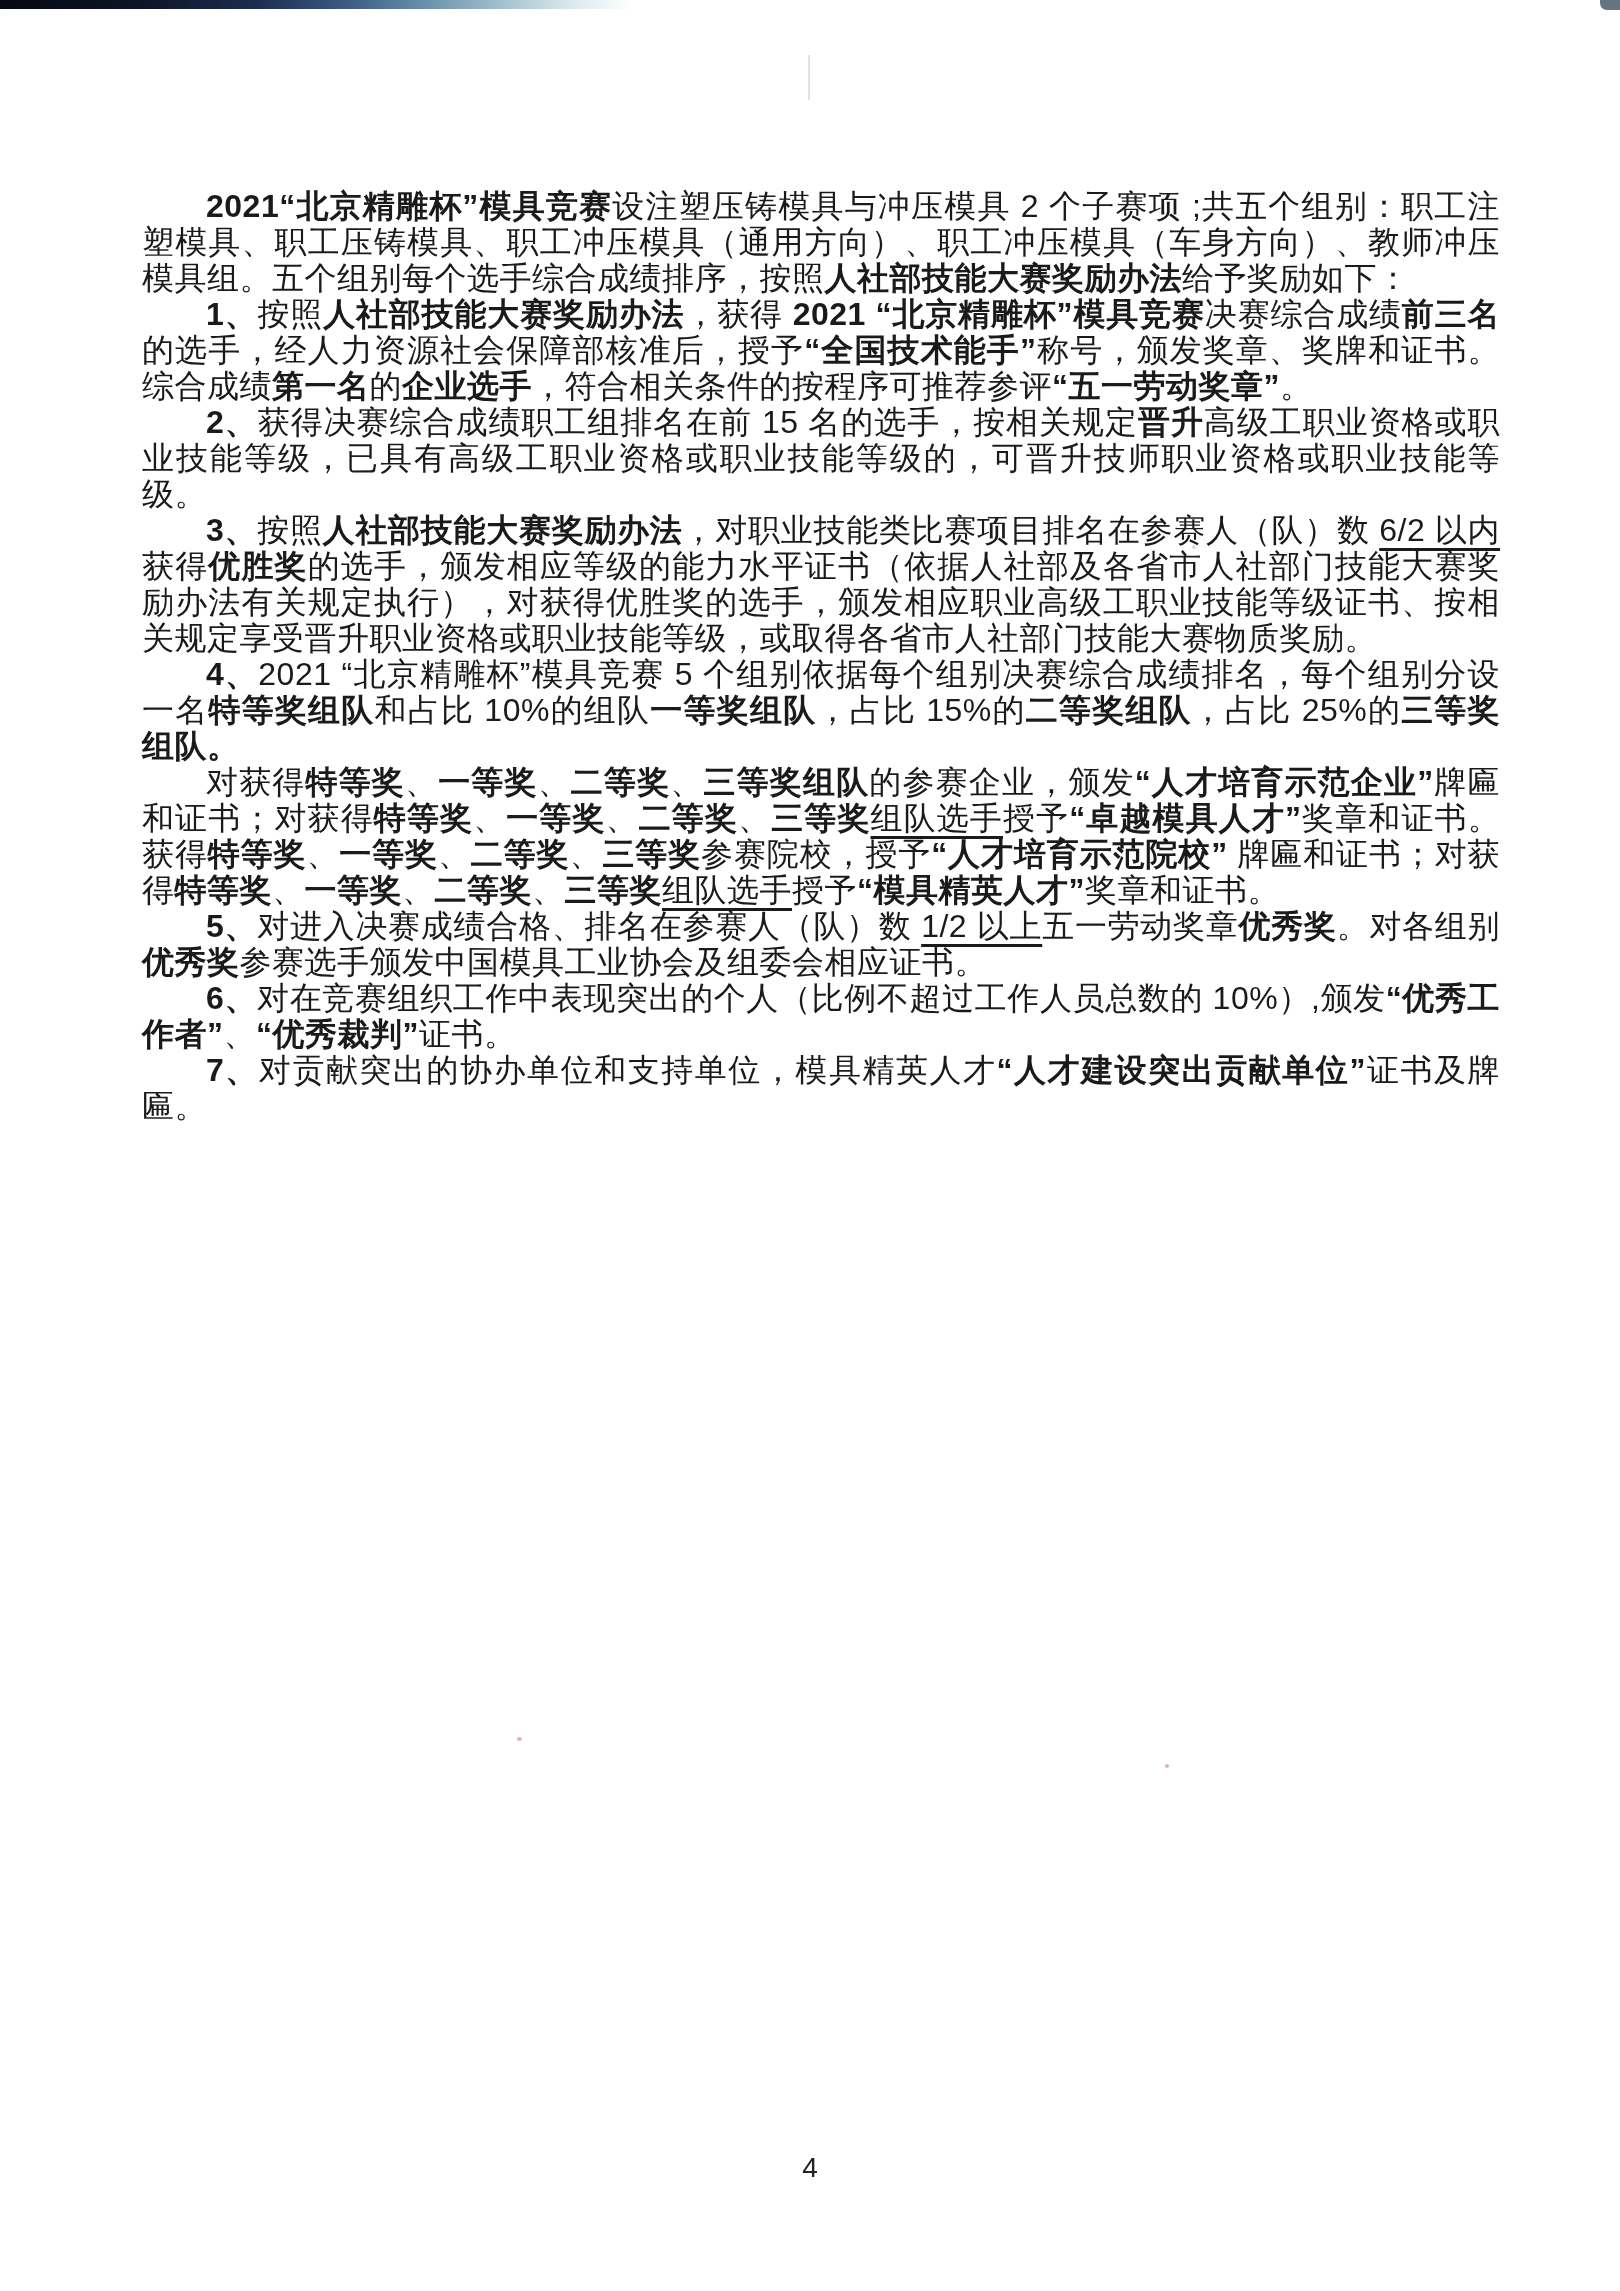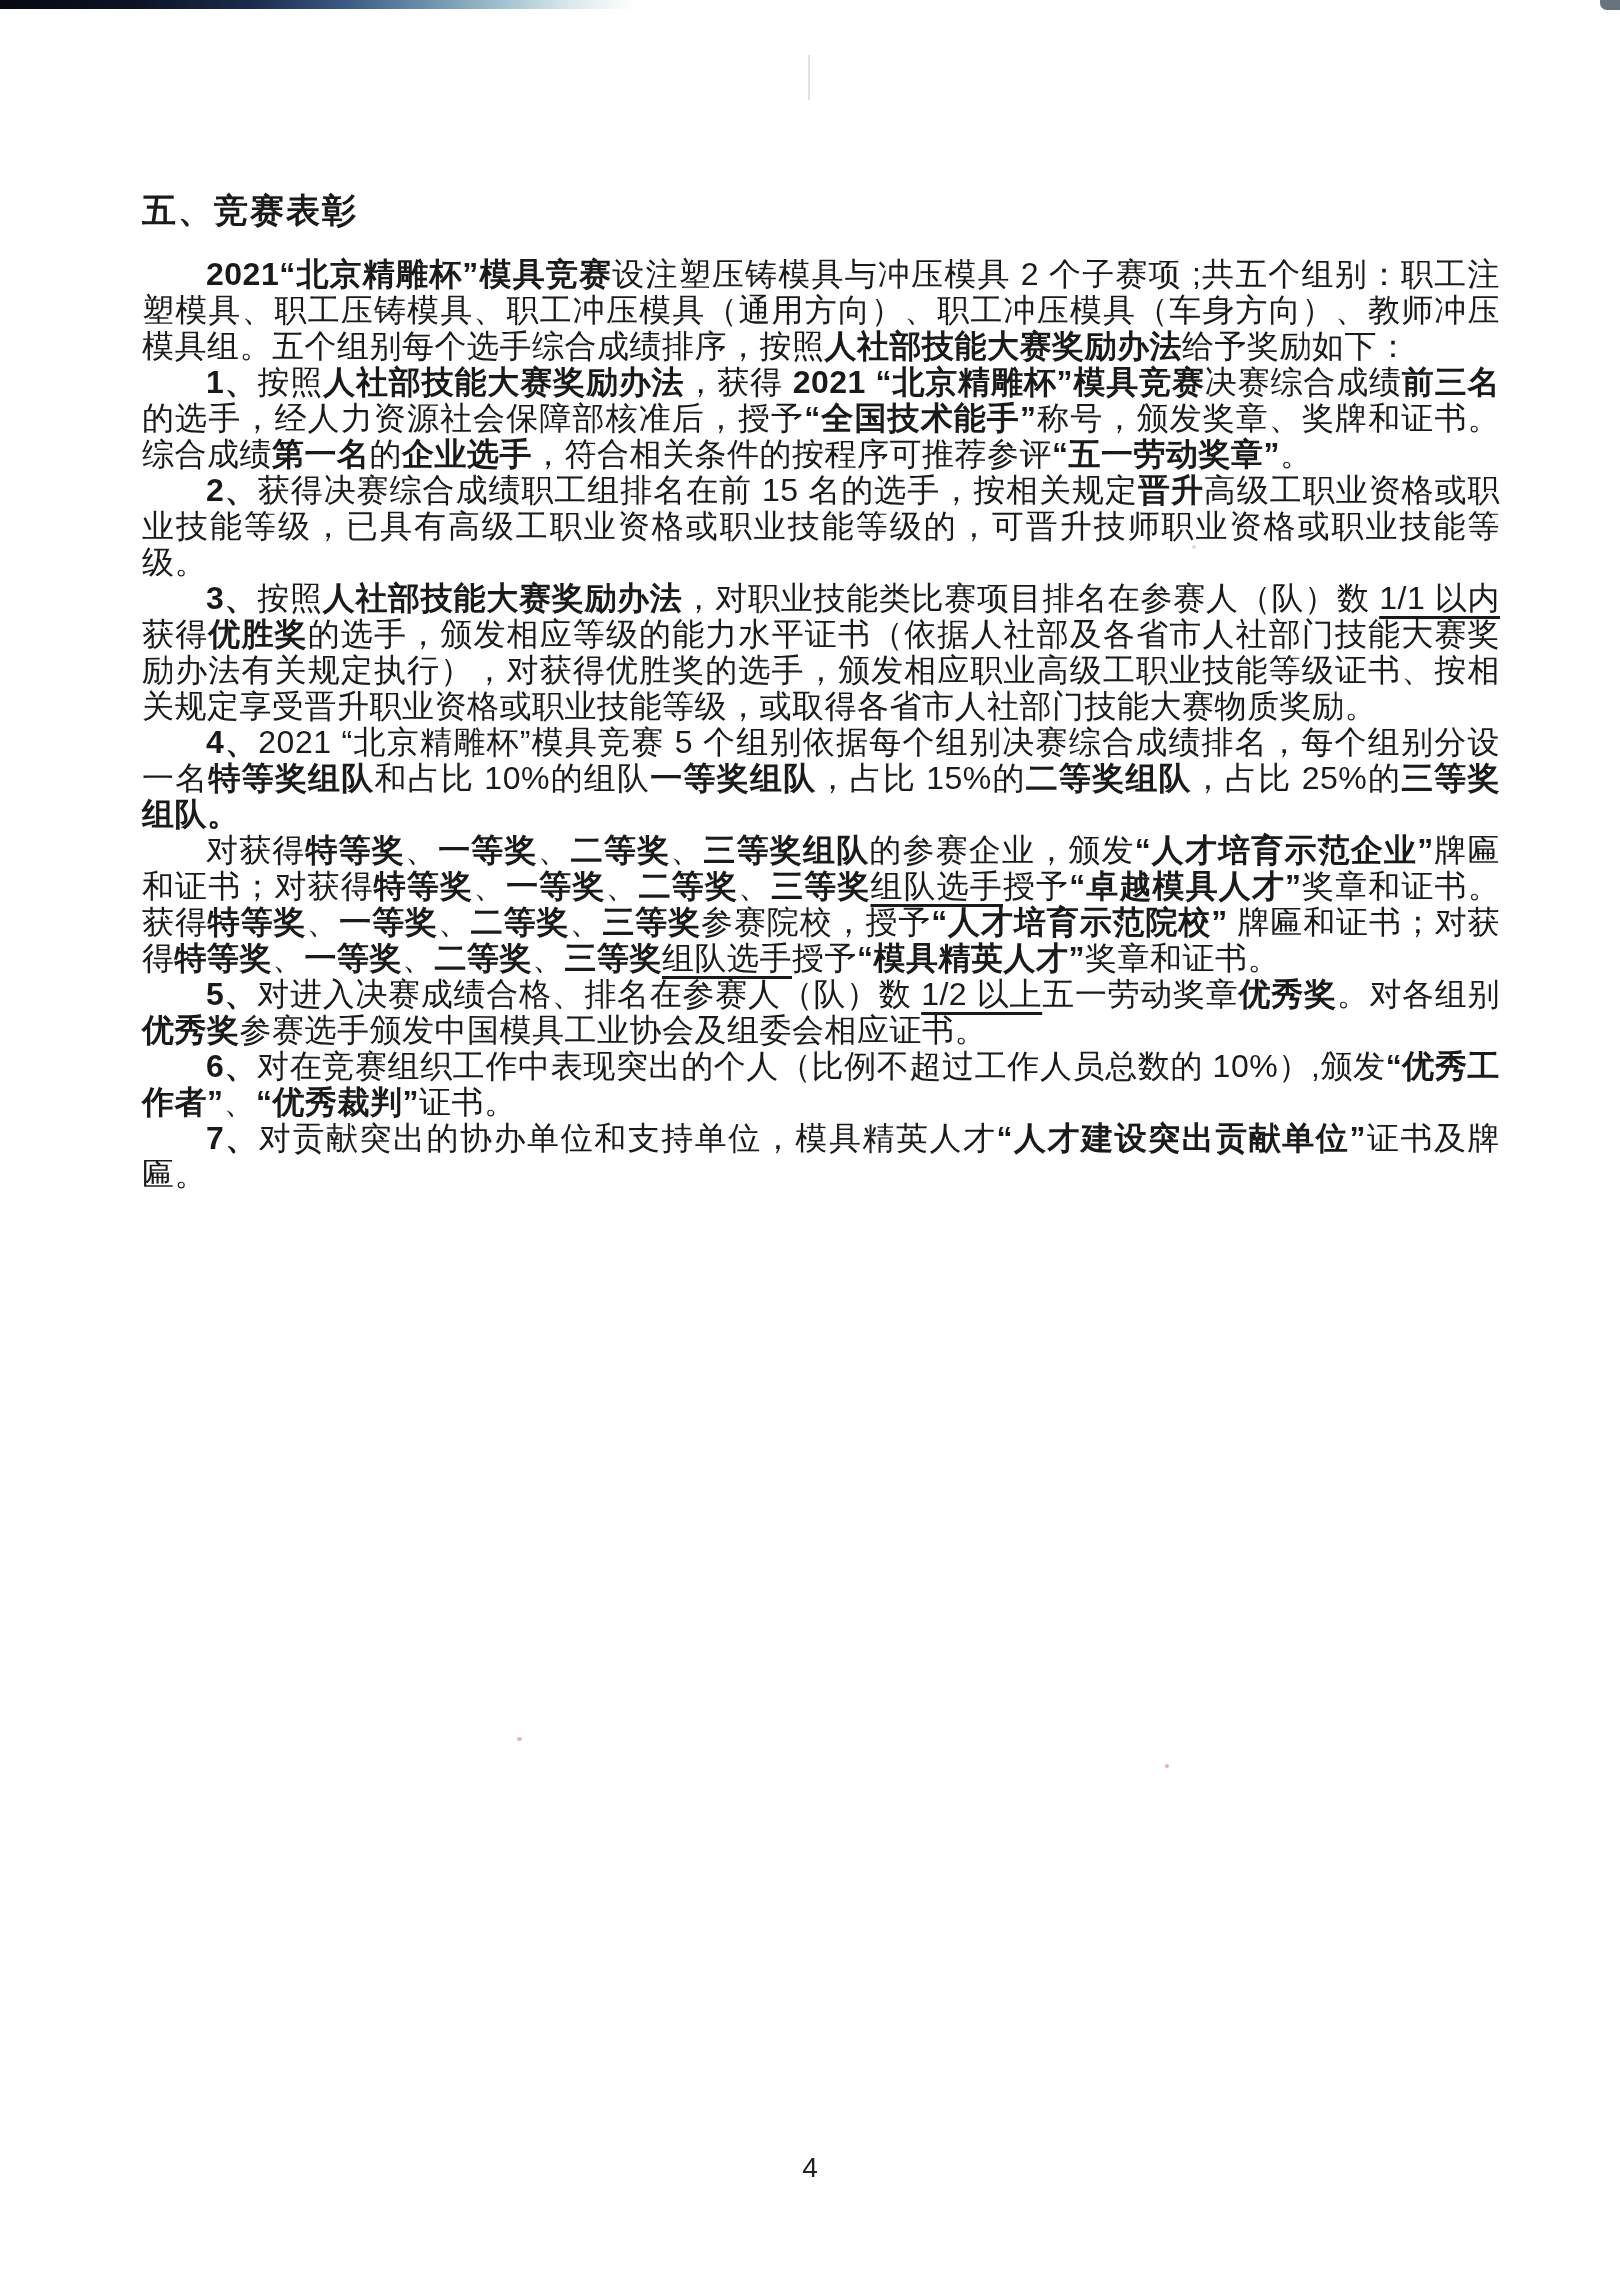--- a/index.html
+++ b/index.html
@@ -81,26 +81,25 @@
 
 <div class="page">
   <div class="scan-band"></div>
   <div class="scan-corner"></div>
   <div class="scan-scratch"></div>
   <div class="speck speck-1"></div>
   <div class="speck speck-2"></div>
   <div class="speck speck-3"></div>
 
   <div class="doc">
-    <h1>五、竞赛表彰</h1>
 
   <p><span class="b">2021“北京精雕杯”模具竞赛</span><span>设注塑压铸模具与冲压模具 2 个子赛项 ;共五个组别：职工注塑模具、职工压铸模具、职工冲压模具（通用方向）、职工冲压模具（车身方向）、教师冲压模具组。五个组别每个选手综合成绩排序，按照</span><span class="b">人社部技能大赛奖励办法</span><span>给予奖励如下：</span></p>
       <p><span class="b">1、</span><span>按照</span><span class="b">人社部技能大赛奖励办法</span><span>，获得 </span><span class="b">2021 “北京精雕杯”模具竞赛</span><span>决赛综合成绩</span><span class="b">前三名</span><span>的选手，经人力资源社会保障部核准后，授予</span><span class="b">“全国技术能手”</span><span>称号，颁发奖章、奖牌和证书。综合成绩</span><span class="b">第一名</span><span>的</span><span class="b">企业选手</span><span>，符合相关条件的按程序可推荐参评</span><span class="b">“五一劳动奖章”</span><span>。</span></p>
       <p><span class="b">2、</span><span>获得决赛综合成绩职工组排名在前 15 名的选手，按相关规定</span><span class="b">晋升</span><span>高级工职业资格或职业技能等级，已具有高级工职业资格或职业技能等级的，可晋升技师职业资格或职业技能等级。</span></p>
-      <p><span class="b">3、</span><span>按照</span><span class="b">人社部技能大赛奖励办法</span><span>，对职业技能类比赛项目排名在参赛人（队）数 </span><span class="u">1/1 以内</span><span>获得</span><span class="b">优胜奖</span><span>的选手，颁发相应等级的能力水平证书（依据人社部及各省市人社部门技能大赛奖励办法有关规定执行），对获得优胜奖的选手，颁发相应职业高级工职业技能等级证书、按相关规定享受晋升职业资格或职业技能等级，或取得各省市人社部门技能大赛物质奖励。</span></p>
+      <p><span class="b">3、</span><span>按照</span><span class="b">人社部技能大赛奖励办法</span><span>，对职业技能类比赛项目排名在参赛人（队）数 </span><span class="u">6/2 以内</span><span>获得</span><span class="b">优胜奖</span><span>的选手，颁发相应等级的能力水平证书（依据人社部及各省市人社部门技能大赛奖励办法有关规定执行），对获得优胜奖的选手，颁发相应职业高级工职业技能等级证书、按相关规定享受晋升职业资格或职业技能等级，或取得各省市人社部门技能大赛物质奖励。</span></p>
       <p><span class="b">4、</span><span>2021 “北京精雕杯”模具竞赛 5 个组别依据每个组别决赛综合成绩排名，每个组别分设一名</span><span class="b">特等奖组队</span><span>和占比 10%的组队</span><span class="b">一等奖组队</span><span>，占比 15%的</span><span class="b">二等奖组队</span><span>，占比 25%的</span><span class="b">三等奖组队。</span></p>
       <p><span>对获得</span><span class="b">特等奖</span><span>、</span><span class="b">一等奖</span><span>、</span><span class="b">二等奖</span><span>、</span><span class="b">三等奖组队</span><span>的参赛企业，颁发</span><span class="b">“人才培育示范企业”</span><span>牌匾和证书；对获得</span><span class="b">特等奖</span><span>、</span><span class="b">一等奖</span><span>、</span><span class="b">二等奖</span><span>、</span><span class="b">三等奖</span><span class="u">组队选手</span><span>授予</span><span class="b">“卓越模具人才”</span><span>奖章和证书。获得</span><span class="b">特等奖</span><span>、</span><span class="b">一等奖</span><span>、</span><span class="b">二等奖</span><span>、</span><span class="b">三等奖</span><span>参赛院校，授予</span><span class="b">“人才培育示范院校”</span><span> 牌匾和证书；对获得</span><span class="b">特等奖</span><span>、</span><span class="b">一等奖</span><span>、</span><span class="b">二等奖</span><span>、</span><span class="b">三等奖</span><span class="u">组队选手</span><span>授予</span><span class="b">“模具精英人才”</span><span>奖章和证书。</span></p>
       <p><span class="b">5、</span><span>对进入决赛成绩合格、排名在参赛人（队）数 </span><span class="u">1/2 以上</span><span>五一劳动奖章</span><span class="b">优秀奖</span><span>。对各组别</span><span class="b">优秀奖</span><span>参赛选手颁发中国模具工业协会及组委会相应证书。</span></p>
       <p><span class="b">6、</span><span>对在竞赛组织工作中表现突出的个人（比例不超过工作人员总数的 10%）,颁发</span><span class="b">“优秀工作者”</span><span>、</span><span class="b">“优秀裁判”</span><span>证书。</span></p>
       <p><span class="b">7、</span><span>对贡献突出的协办单位和支持单位，模具精英人才</span><span class="b">“人才建设突出贡献单位”</span><span>证书及牌匾。</span></p>
     </div>
 
   <div class="page-number">4</div>
 </div>
 

